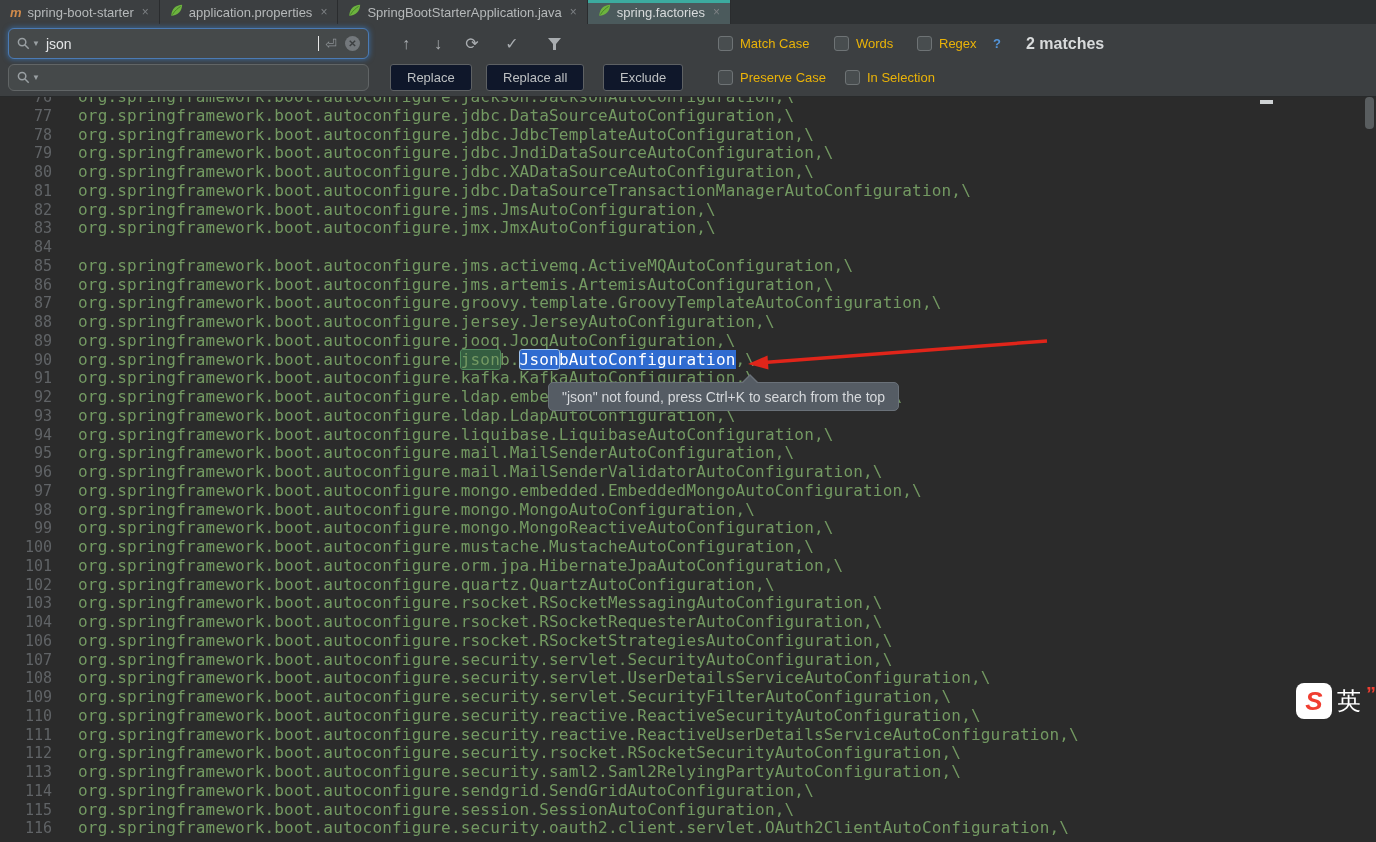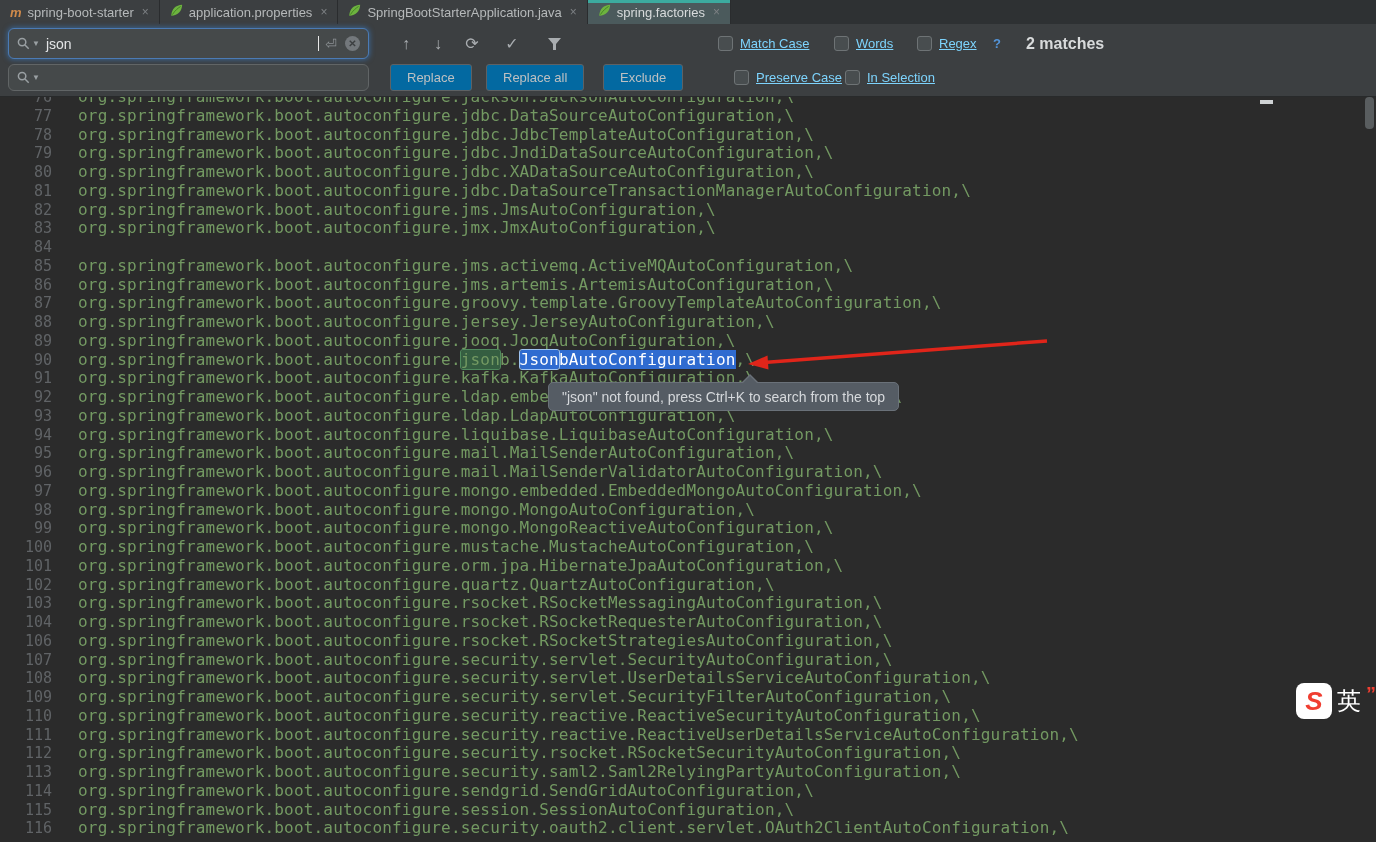--- a/index.html
+++ b/index.html
@@ -28,25 +28,25 @@
   .caret { display:inline-block; width:1px; height:15px; background:#e8e8e8; vertical-align:middle; }
   .mag { display:inline-flex; align-items:center; gap:2px; color:#9aa0a3; }
   .mini-arrow { font-size:8px; color:#9aa0a3; }
   .field-right { display:flex; align-items:center; gap:8px; }
   .enter-glyph { color:#8d9295; font-size:14px; }
   .clear-btn { width:15px; height:15px; border-radius:50%; background:#73787c;
                color:#3c3f41; font-size:10px; line-height:15px; text-align:center; font-weight:bold; }
 
   .icon-btn { position:absolute; top:4px; width:28px; height:31px; display:flex;
               align-items:center; justify-content:center; color:#a9adb0; font-size:16px; }
-  .btn { position:absolute; top:40px; height:27px; padding:0 16px; background:#0369a1;
+  .btn { position:absolute; top:40px; height:27px; padding:0 16px; background:#0f172a;
          border:1px solid #5e6163; border-radius:3px; color:#bdc0c2; font-size:13px;
          display:flex; align-items:center; }
   .cb { position:absolute; display:flex; align-items:center; height:31px;
-        color:#7dd3fc; font-size:13px;text-decoration:underline; }
+        color:#eab308; font-size:13px; }
   .cb .box { width:15px; height:15px; background:#484d4f; border:1px solid #6e7375;
              border-radius:3px; margin-right:7px; }
   .regex-help { position:absolute; color:#5394d9; font-weight:bold; font-size:13px;
                 top:4px; height:31px; display:flex; align-items:center; }
   .matches { position:absolute; left:1026px; top:4px; height:31px; display:flex;
              align-items:center; color:#d8dadb; font-size:16px; font-weight:700; }
 
   
   .editor { position:absolute; left:0; top:97px; width:1092px; height:745px;
             background:#2b2b2b; overflow:hidden; }
@@ -177,21 +177,21 @@
     <span class="box"></span>
     <span>Regex</span>
   </label>
   <span class="regex-help" style="left:993px">?</span>
   <span class="matches">2 matches</span>
 
   <div class="btn" style="left:390px">Replace</div>
   <div class="btn" style="left:486px">Replace all</div>
   <div class="btn" style="left:603px">Exclude</div>
 
-  <label class="cb" style="left:734px; top:38px">
+  <label class="cb" style="left:718px; top:38px">
     <span class="box"></span>
     <span>Preserve Case</span>
   </label>
   <label class="cb" style="left:845px; top:38px">
     <span class="box"></span>
     <span>In Selection</span>
   </label>
 </div>
 
 <div class="editor">

